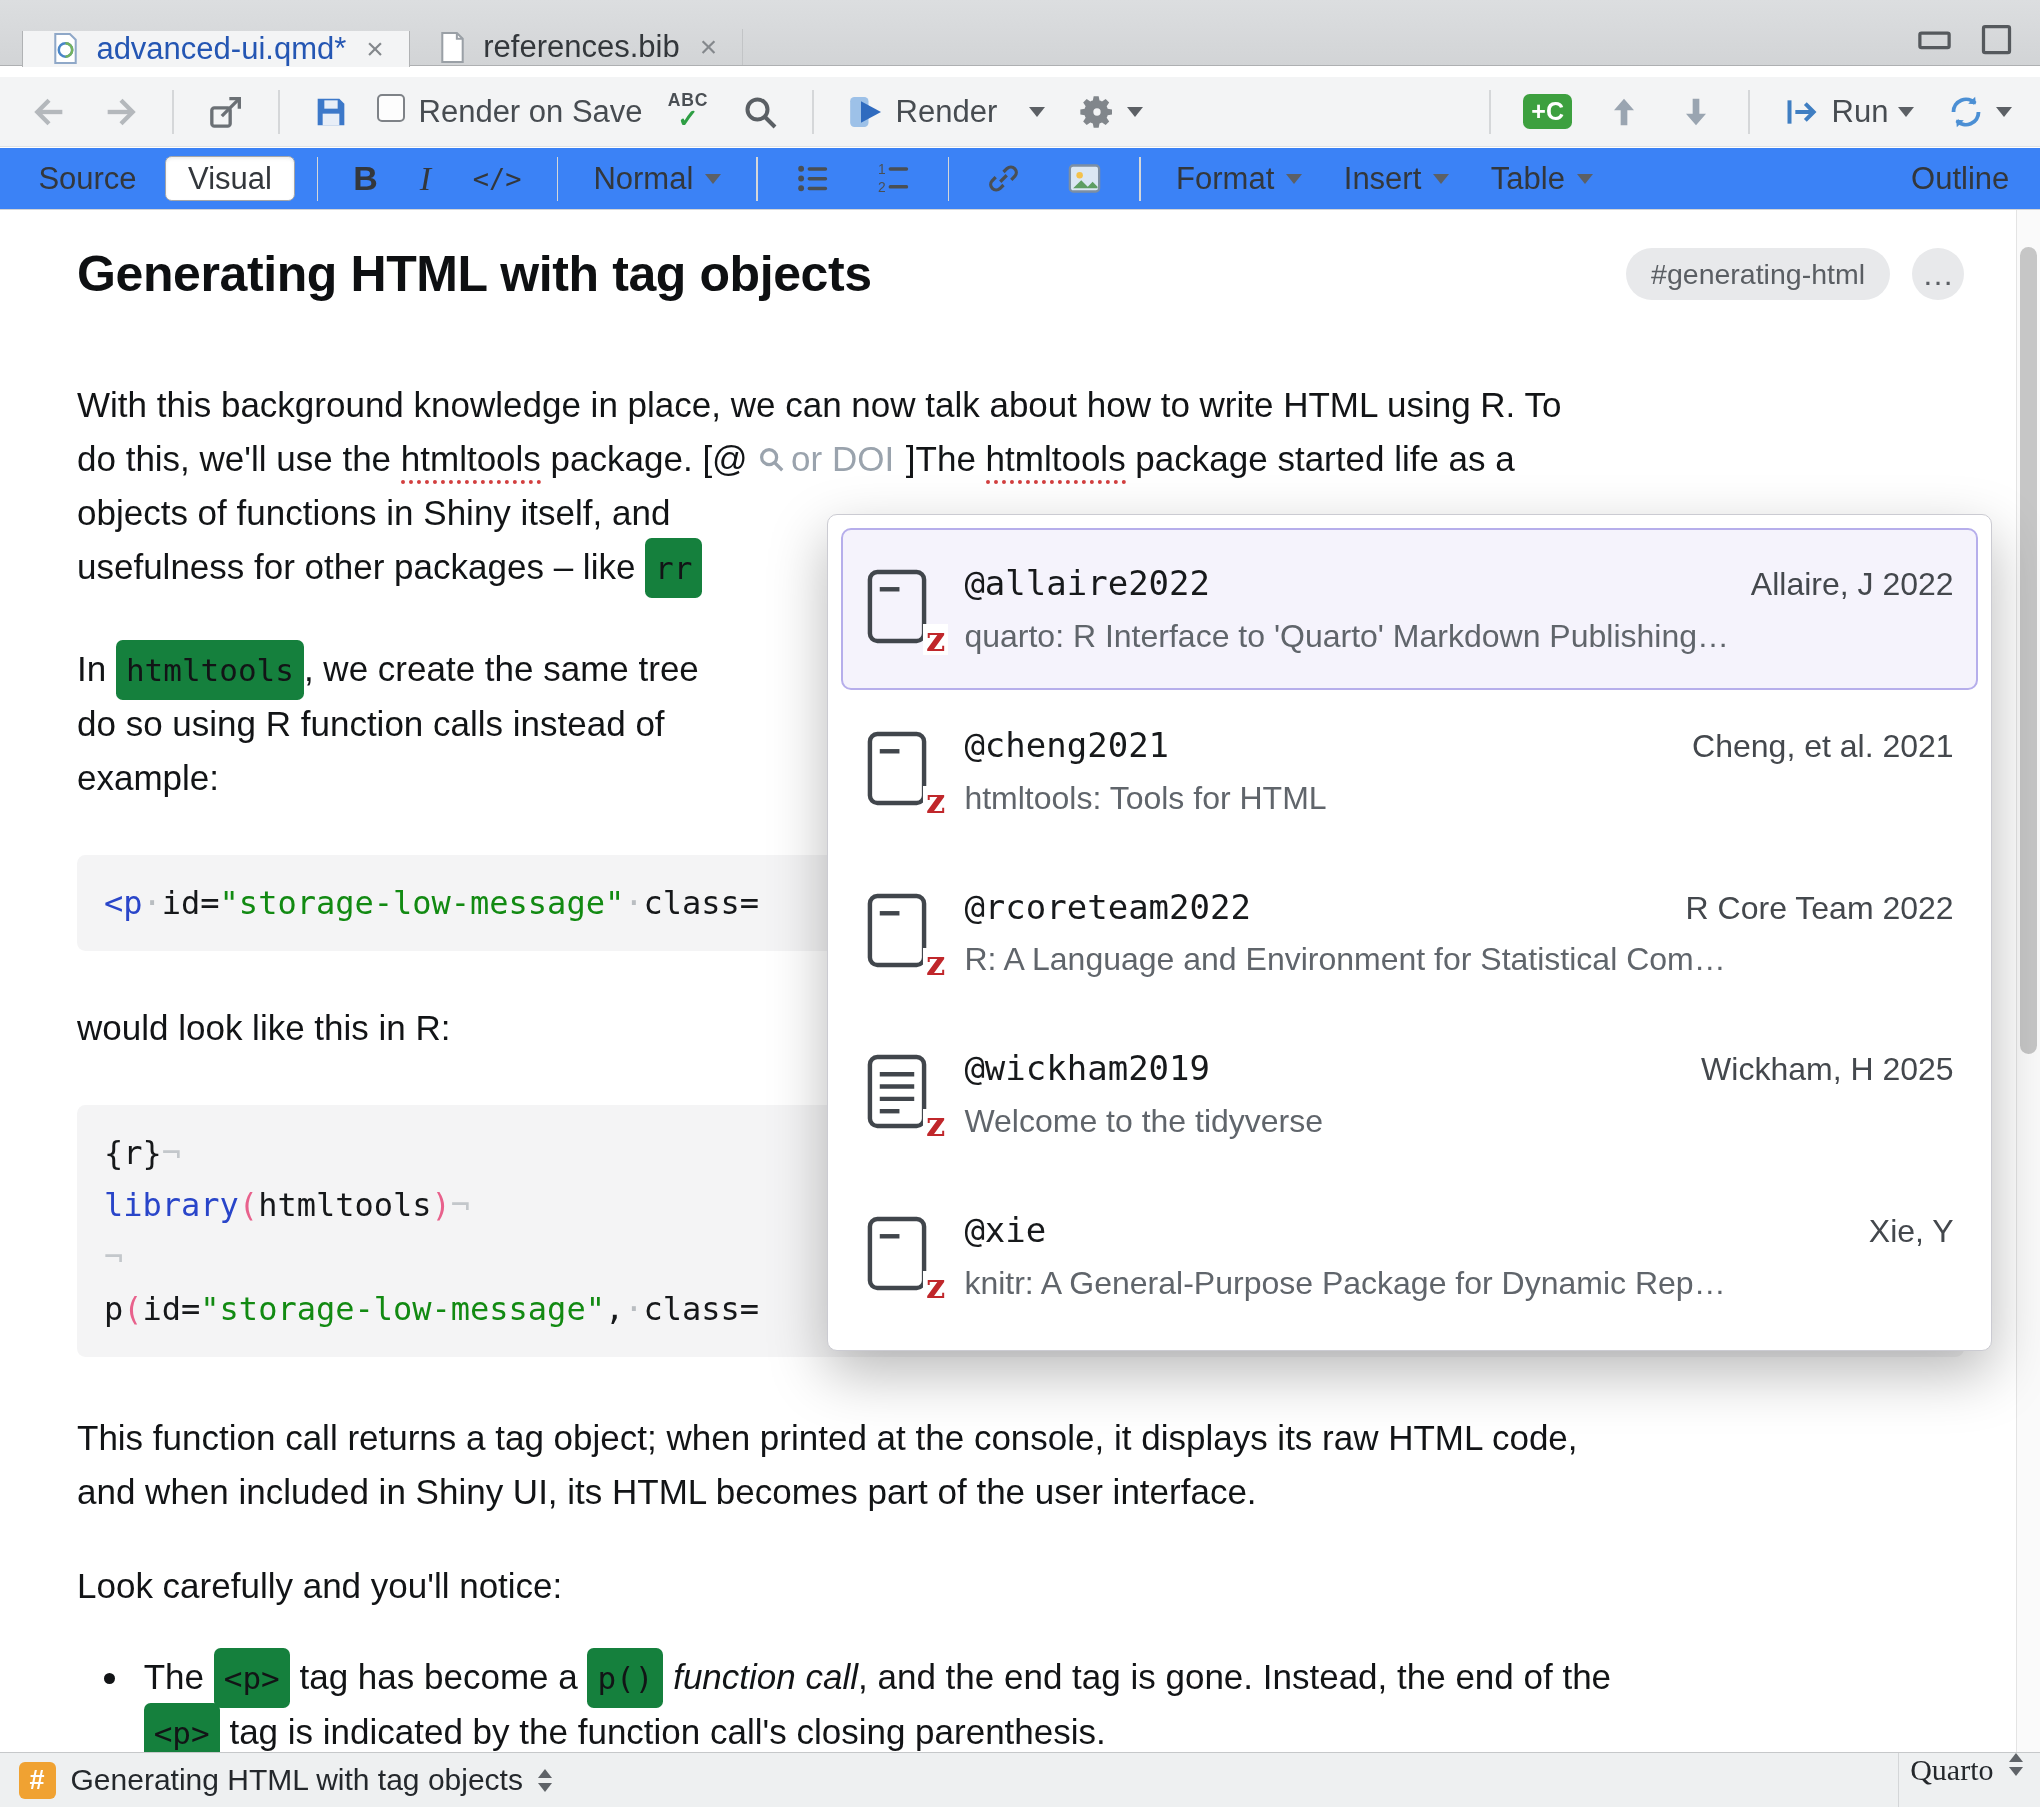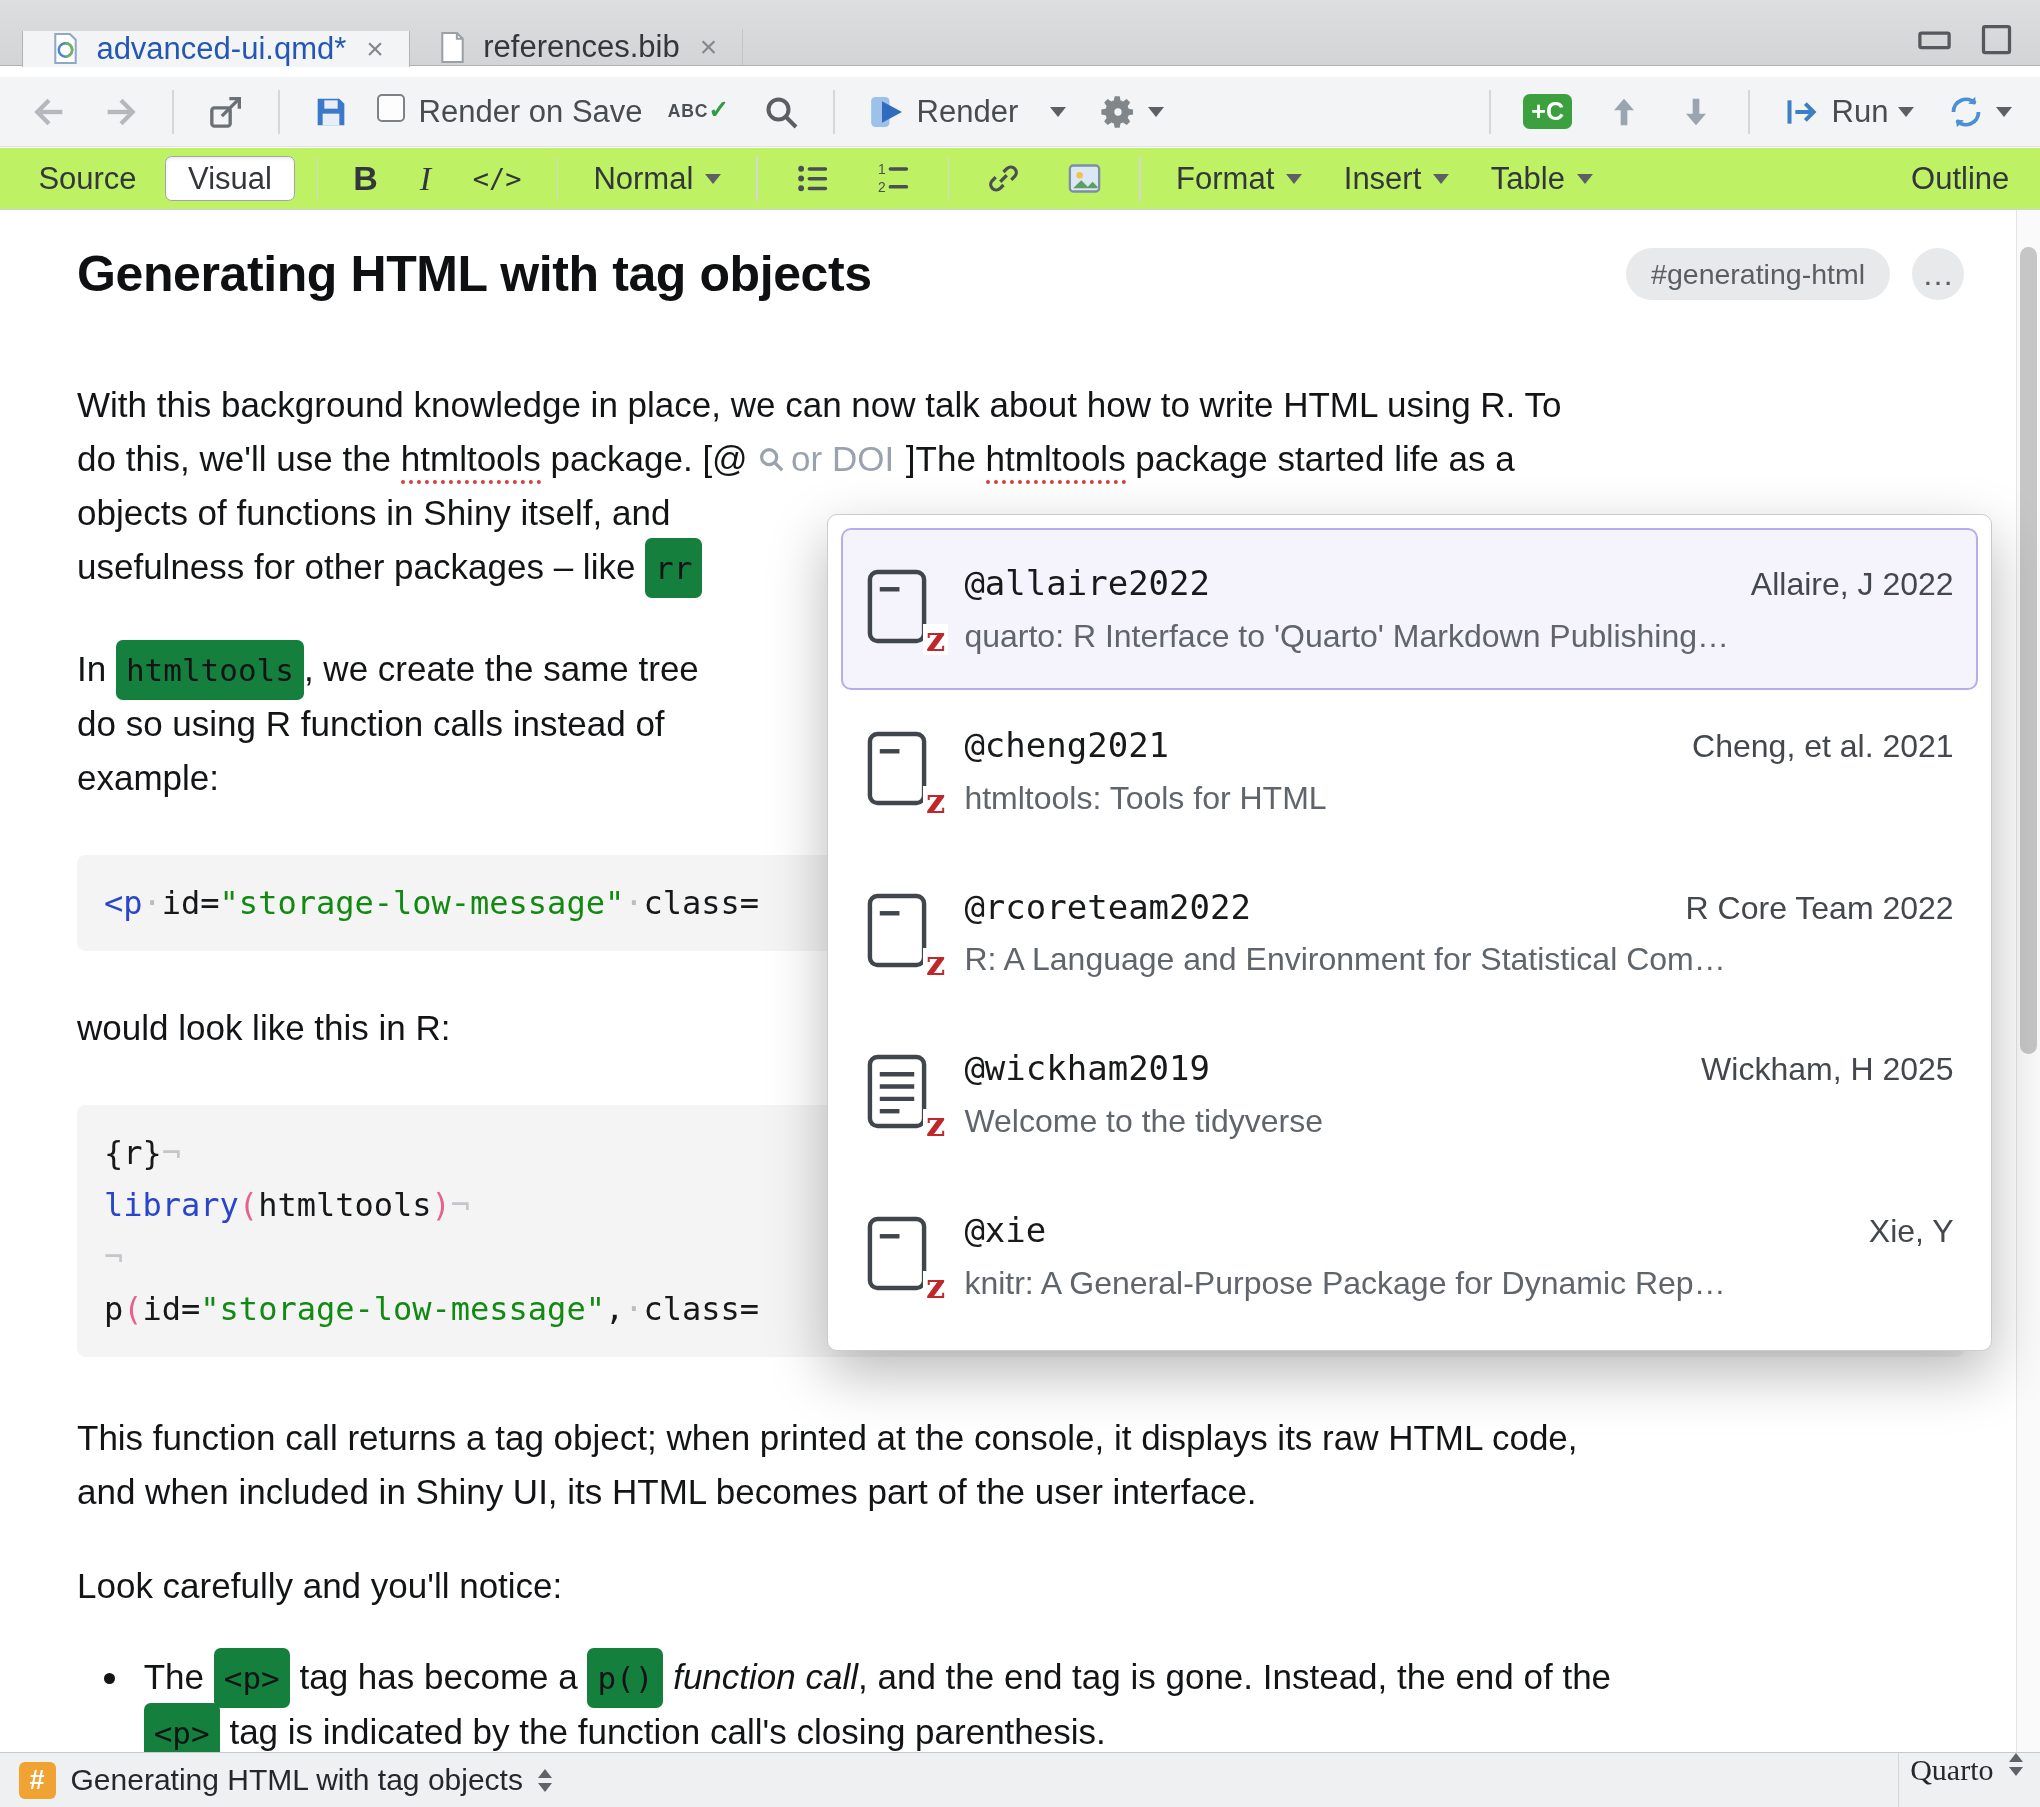--- a/index.html
+++ b/index.html
@@ -48,32 +48,32 @@
   .caret {
     width: 0; height: 0; display: inline-block;
     border-left: 8.4px solid transparent; border-right: 8.4px solid transparent;
     border-top: 10px solid #5c6065;
   }
   .checkbox {
     width: 28.5px; height: 28.5px; border: 2.5px solid #7e8287; border-radius: 5px; background: #fdfdfd;
     display: inline-block; flex: none;
   }
   .ros { display: flex; align-items: flex-start; gap: 13.4px; }
-  .abc-icon { display: flex; flex-direction: row; align-items: center; line-height: 1; }
+  .abc-icon { display: flex; flex-direction: column; align-items: center; line-height: 1; }
   .abc-txt { font-size: 17.6px; font-weight: bold; letter-spacing: 0.8px; color: #4a4f54; }
   .abc-tick { font-size: 25px; color: #2e9e44; margin-top: -3.4px; font-weight: bold; }
   .chunk-icon {
     background: #3da03f; color: #fff; font-weight: bold; font-size: 25px;
     border-radius: 6.7px; padding: 5px 8.4px; line-height: 1;
   }
   .tb-right { margin-left: auto; display: flex; align-items: center; gap: 18.5px; }
 
   .fmtbar {
     position: absolute; top: 148px; left: 0; right: 0; height: 62px;
-    background: #bef264; border-bottom: 1.7px solid #d2d3d5;
+    background: #3b82f6; border-bottom: 1.7px solid #d2d3d5;
     display: flex; align-items: center; gap: 15px; padding: 0 25px;
     font-size: 31px; color: #33373c;
   }
   .fmt-btn { display: flex; align-items: center; gap: 11.7px; padding: 3.4px 13.4px; border-radius: 6.7px; }
   .fmt-btn svg { width: 39px; height: 39px; display: block; }
   .toggle-on {
     border: 1.7px solid #a3a5a8; background: #fff; border-radius: 6.7px; padding: 3.4px 22px;
     box-shadow: inset 0 1.7px 3.4px rgba(0,0,0,0.08);
   }
   .bold-glyph { font-weight: bold; font-size: 34px; }

